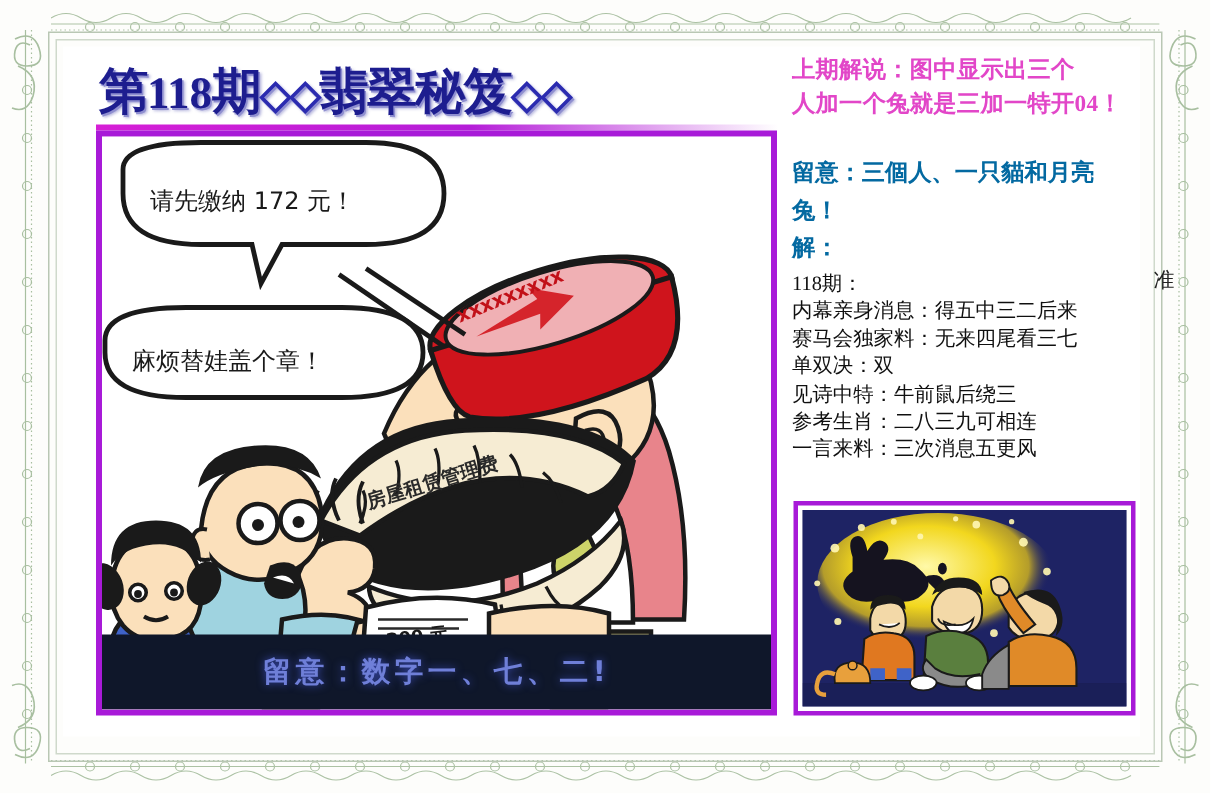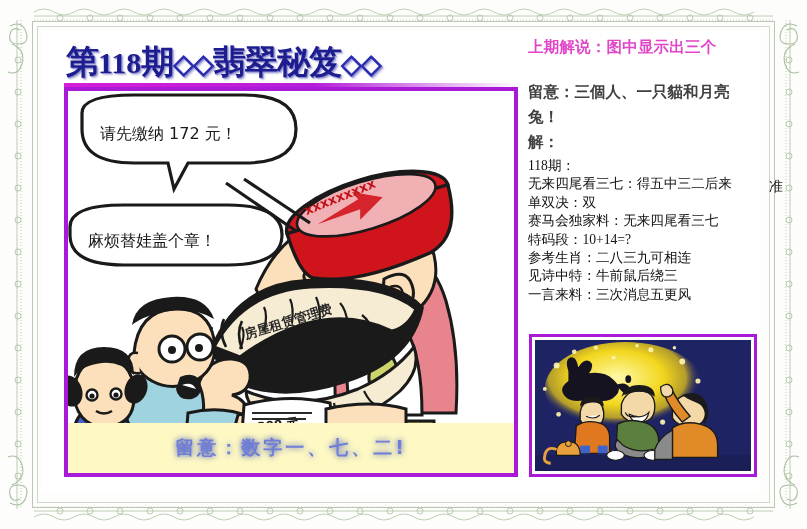--- a/index.html
+++ b/index.html
@@ -56,33 +56,33 @@
     position:absolute;left:22px;top:56px;width:454px;height:390px;
     border:4px solid #a81ad8;
     box-sizing:border-box;
     background:#ffffff;
     overflow:hidden;
   }
   #comic{position:absolute;inset:0;}
   
   #comic-banner{
     position:absolute;left:0;bottom:0;width:100%;height:50px;
-    background:#fef9c3;
+    background:#0f172a;
     display:flex;align-items:center;justify-content:center;
   }
   #comic-banner span{
     color:#6f7fd8;font-weight:bold;font-size:19px;letter-spacing:3px;
     text-shadow:0 0 6px #3a4bb5;
   }
   
   #right-col{
     position:absolute;left:486px;top:4px;width:228px;height:300px;
   }
   .ln-pink{color:#e246c8;font-weight:bold;font-size:15.5px;line-height:23px;letter-spacing:.2px;font-family:Liberation Serif, serif;}
-  .ln-purple{color:#404040;font-weight:bold;font-size:15.5px;line-height:25px;}
+  .ln-purple{color:#0369a1;font-weight:bold;font-size:15.5px;line-height:25px;}
   .ln-black{color:#101010;font-size:13.6px;line-height:18.4px;white-space:nowrap;}
   #blk-lines{margin-top:2px;font-family:Liberation Serif, serif;}
   
   #moon-frame{
     position:absolute;left:487px;top:303px;width:228px;height:143px;
     border:3px solid #a81ad8;box-sizing:border-box;background:#fff;
     padding:3px;
   }
   #moon-pic{position:relative;width:100%;height:100%;background:#1e2364;overflow:hidden;}
   
@@ -349,32 +349,32 @@
         <text x="20" y="155" fill="#1a1a1a" font-family="DejaVu Sans, sans-serif" font-size="16">麻烦替娃盖个章！</text>
       </svg>
 
       <div id="comic-banner">
         <span>留意：数字一、七、二!</span>
       </div>
     </div>
 
     <div id="right-col">
       <div class="ln-pink">上期解说：图中显示出三个</div>
+      <div class="ln-pink">人加一个兔就是三加一特开04！</div>
       <div style="height:22px"></div>
       <div class="ln-purple">留意：三個人、一只貓和月亮</div>
       <div class="ln-purple">兔！</div>
       <div class="ln-purple">解：</div>
       <div id="blk-lines">
         <div class="ln-black">118期：</div>
-        <div class="ln-black">无来四尾看三七：得五中三二后来</div>
+        <div class="ln-black">内幕亲身消息：得五中三二后来</div>
+        <div class="ln-black">赛马会独家料：无来四尾看三七</div>
         <div class="ln-black">单双决：双</div>
-        <div class="ln-black">赛马会独家料：无来四尾看三七</div>
-        <div class="ln-black">特码段：10+14=?</div>
+        <div class="ln-black">见诗中特：牛前鼠后绕三</div>
         <div class="ln-black">参考生肖：二八三九可相连</div>
-        <div class="ln-black">见诗中特：牛前鼠后绕三</div>
         <div class="ln-black">一言来料：三次消息五更风</div>
       </div>
     </div>
 
     <div id="moon-frame">
       <div id="moon-pic">
         <svg viewBox="0 0 220 134" preserveAspectRatio="none" style="width:100%;height:100%">
           <defs>
             <radialGradient id="glow" cx="45%" cy="38%" r="52%">
               <stop offset="0%" stop-color="#fff9a8"></stop>

